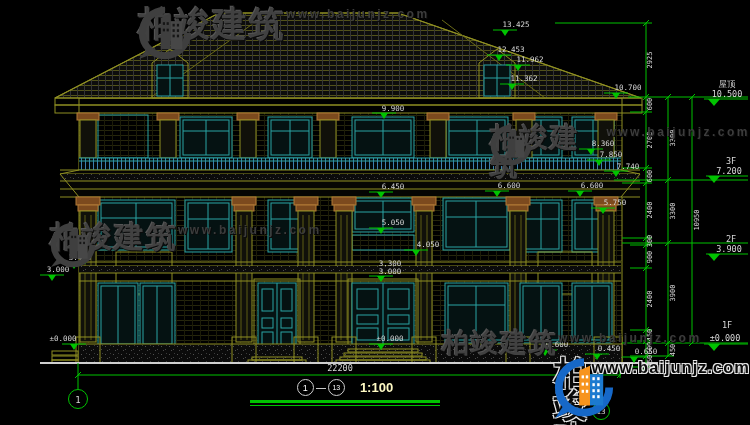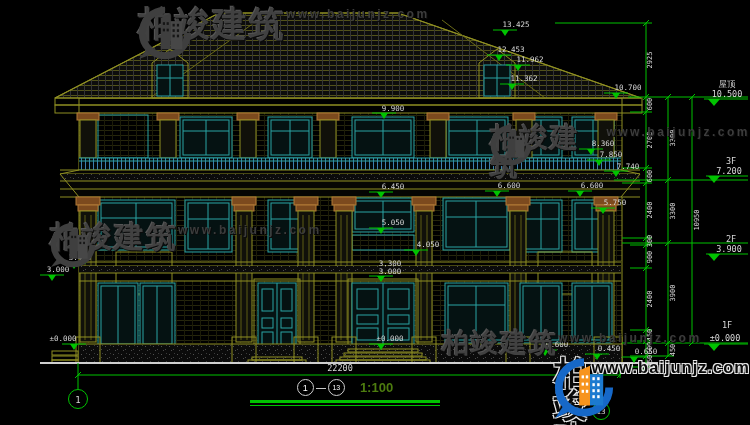--- a/index.html
+++ b/index.html
@@ -28,21 +28,21 @@
     text-shadow:-1px -1px 0 #e8e8e8,1px -1px 0 #e8e8e8,-1px 1px 0 #e8e8e8,1px 1px 0 #e8e8e8;}
   .wm-color .brand{letter-spacing:3px;}
   .wm-color .url{letter-spacing:1px;margin-top:3px;}
   
   #titleblk{position:absolute;left:250px;top:377px;width:190px;text-align:center;color:#f0f0f0;}
   #titleblk .row{display:flex;align-items:center;justify-content:center;gap:2px;height:21px;}
   .circ{display:inline-flex;align-items:center;justify-content:center;width:15px;height:15px;
     border:1.4px solid #cfcfcf;border-radius:50%;font-size:9px;color:#fff;flex:0 0 auto;}
   .circ.sm{font-size:7px;}
   .tname{font-size:17px;font-weight:bold;color:#fff;letter-spacing:1px;}
-  .tscale{font-size:13px;font-weight:bold;color:#4d7c0f;margin-left:13px;text-align:center;}
+  .tscale{font-size:13px;font-weight:bold;color:#fef9c3;margin-left:13px;text-align:center;}
   .dash{color:#fff;font-size:10px;}
   .ul1{height:3px;background:#00c300;margin-top:2px;}
   .ul2{height:1px;background:#00c300;margin-top:2px;}
 </style>
 </head>
 <body>
 
 <div id="stage">
 
 <svg width="750" height="425" viewBox="0 0 750 425">

